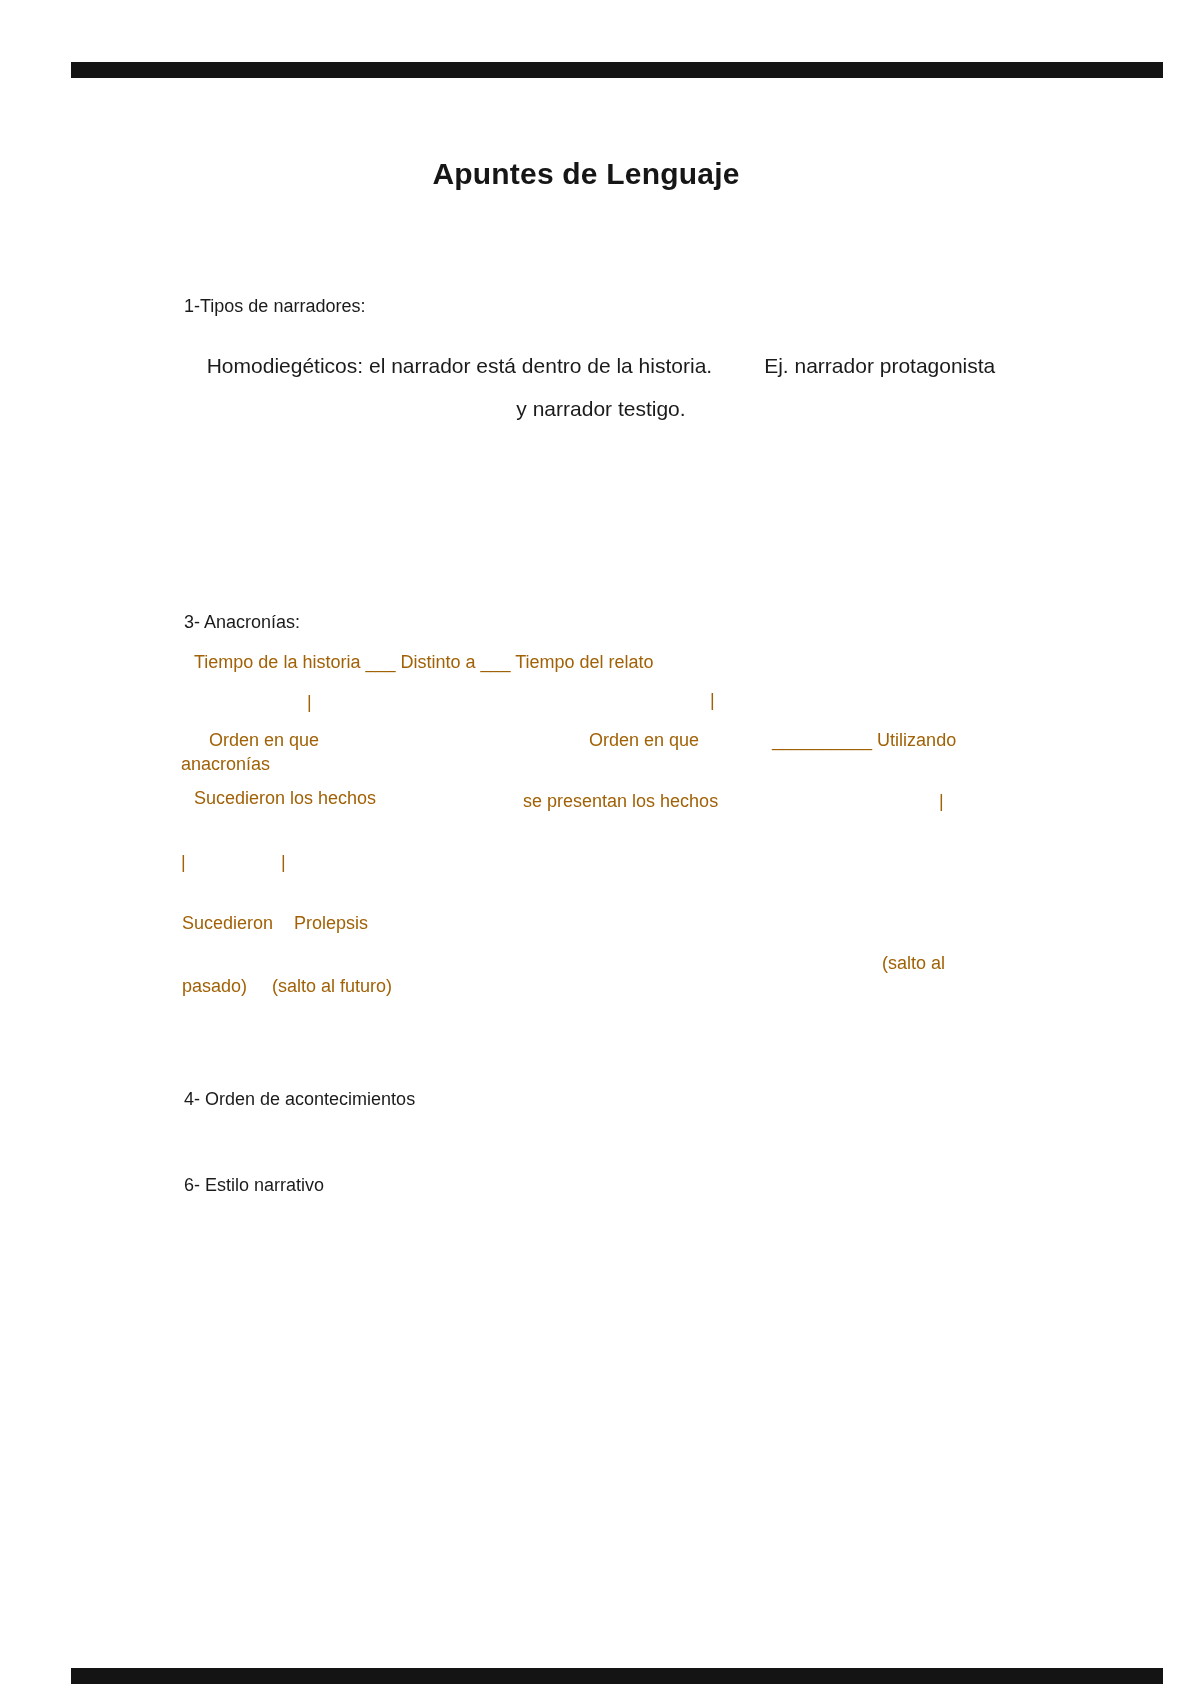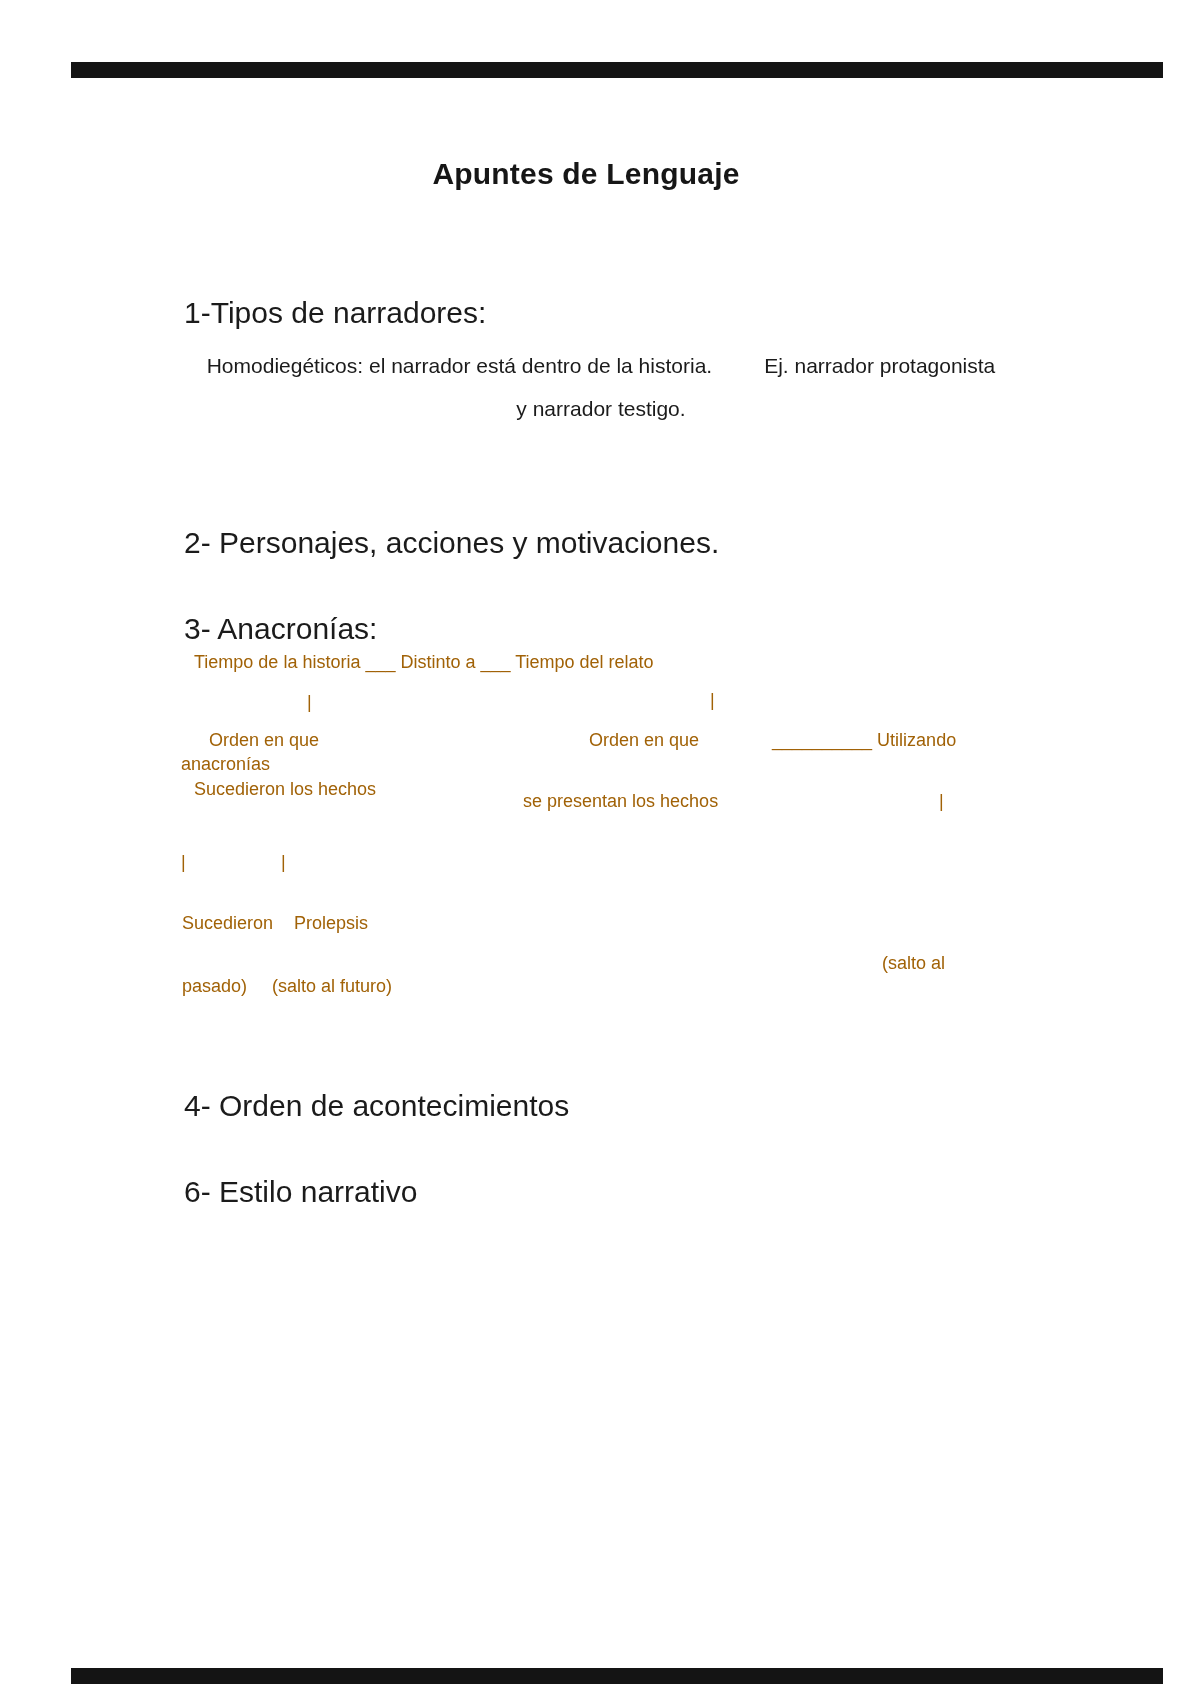--- a/index.html
+++ b/index.html
@@ -41,21 +41,21 @@
     top: 231px;
     left: 160px;
     font-size: 23px;
     font-weight: normal;
     text-decoration: underline;
     text-underline-offset: 3px;
   }
   .h-item {
     position: absolute;
     left: 160px;
-    font-size: 30px;
+    font-size: 18px;
     white-space: nowrap;
   }
   .para {
     position: absolute;
     left: 160px;
     width: 850px;
     font-size: 21px;
     line-height: 27px;
     text-align: center;
   }
@@ -85,33 +85,32 @@
 
 
   <div class="h-item" style="top:272px">1-Tipos de narradores:</div>
 
   <div class="para" style="top:320px">
     <div><span>Homodiegéticos: el narrador está dentro de la historia.</span><span class="gap">Ej. narrador protagonista</span></div>
     <div>y narrador testigo.</div>
   </div>
 
 
-  <div class="h-item" style="top:502px">2- Personajes, acciones y motivaciones.</div>
 
   <div class="h-item" style="top:588px">3- Anacronías:</div>
 
   <div class="diagram">
     <div class="d" style="left:13px; top:8px">Tiempo de la historia ___ Distinto a ___ Tiempo del relato</div>
     <div class="d" style="left:126px; top:48px">|</div>
     <div class="d" style="left:529px; top:46px">|</div>
     <div class="d" style="left:28px; top:86px">Orden en que</div>
     <div class="d" style="left:408px; top:86px">Orden en que</div>
     <div class="d" style="left:591px; top:86px">__________ Utilizando</div>
     <div class="d" style="left:0px; top:110px">anacronías</div>
-    <div class="d" style="left:13px; top:135px">Sucedieron los hechos</div>
+    <div class="d" style="left:13px; top:144px">Sucedieron los hechos</div>
     <div class="d" style="left:342px; top:147px">se presentan los hechos</div>
     <div class="d" style="left:758px; top:147px">|</div>
     <div class="d" style="left:0px; top:208px">|</div>
     <div class="d" style="left:100px; top:208px">|</div>
     <div class="d" style="left:1px; top:269px">Sucedieron</div>
     <div class="d" style="left:113px; top:269px">Prolepsis</div>
     <div class="d" style="left:701px; top:309px">(salto al</div>
     <div class="d" style="left:1px; top:332px">pasado)</div>
     <div class="d" style="left:91px; top:332px">(salto al futuro)</div>
   </div>

